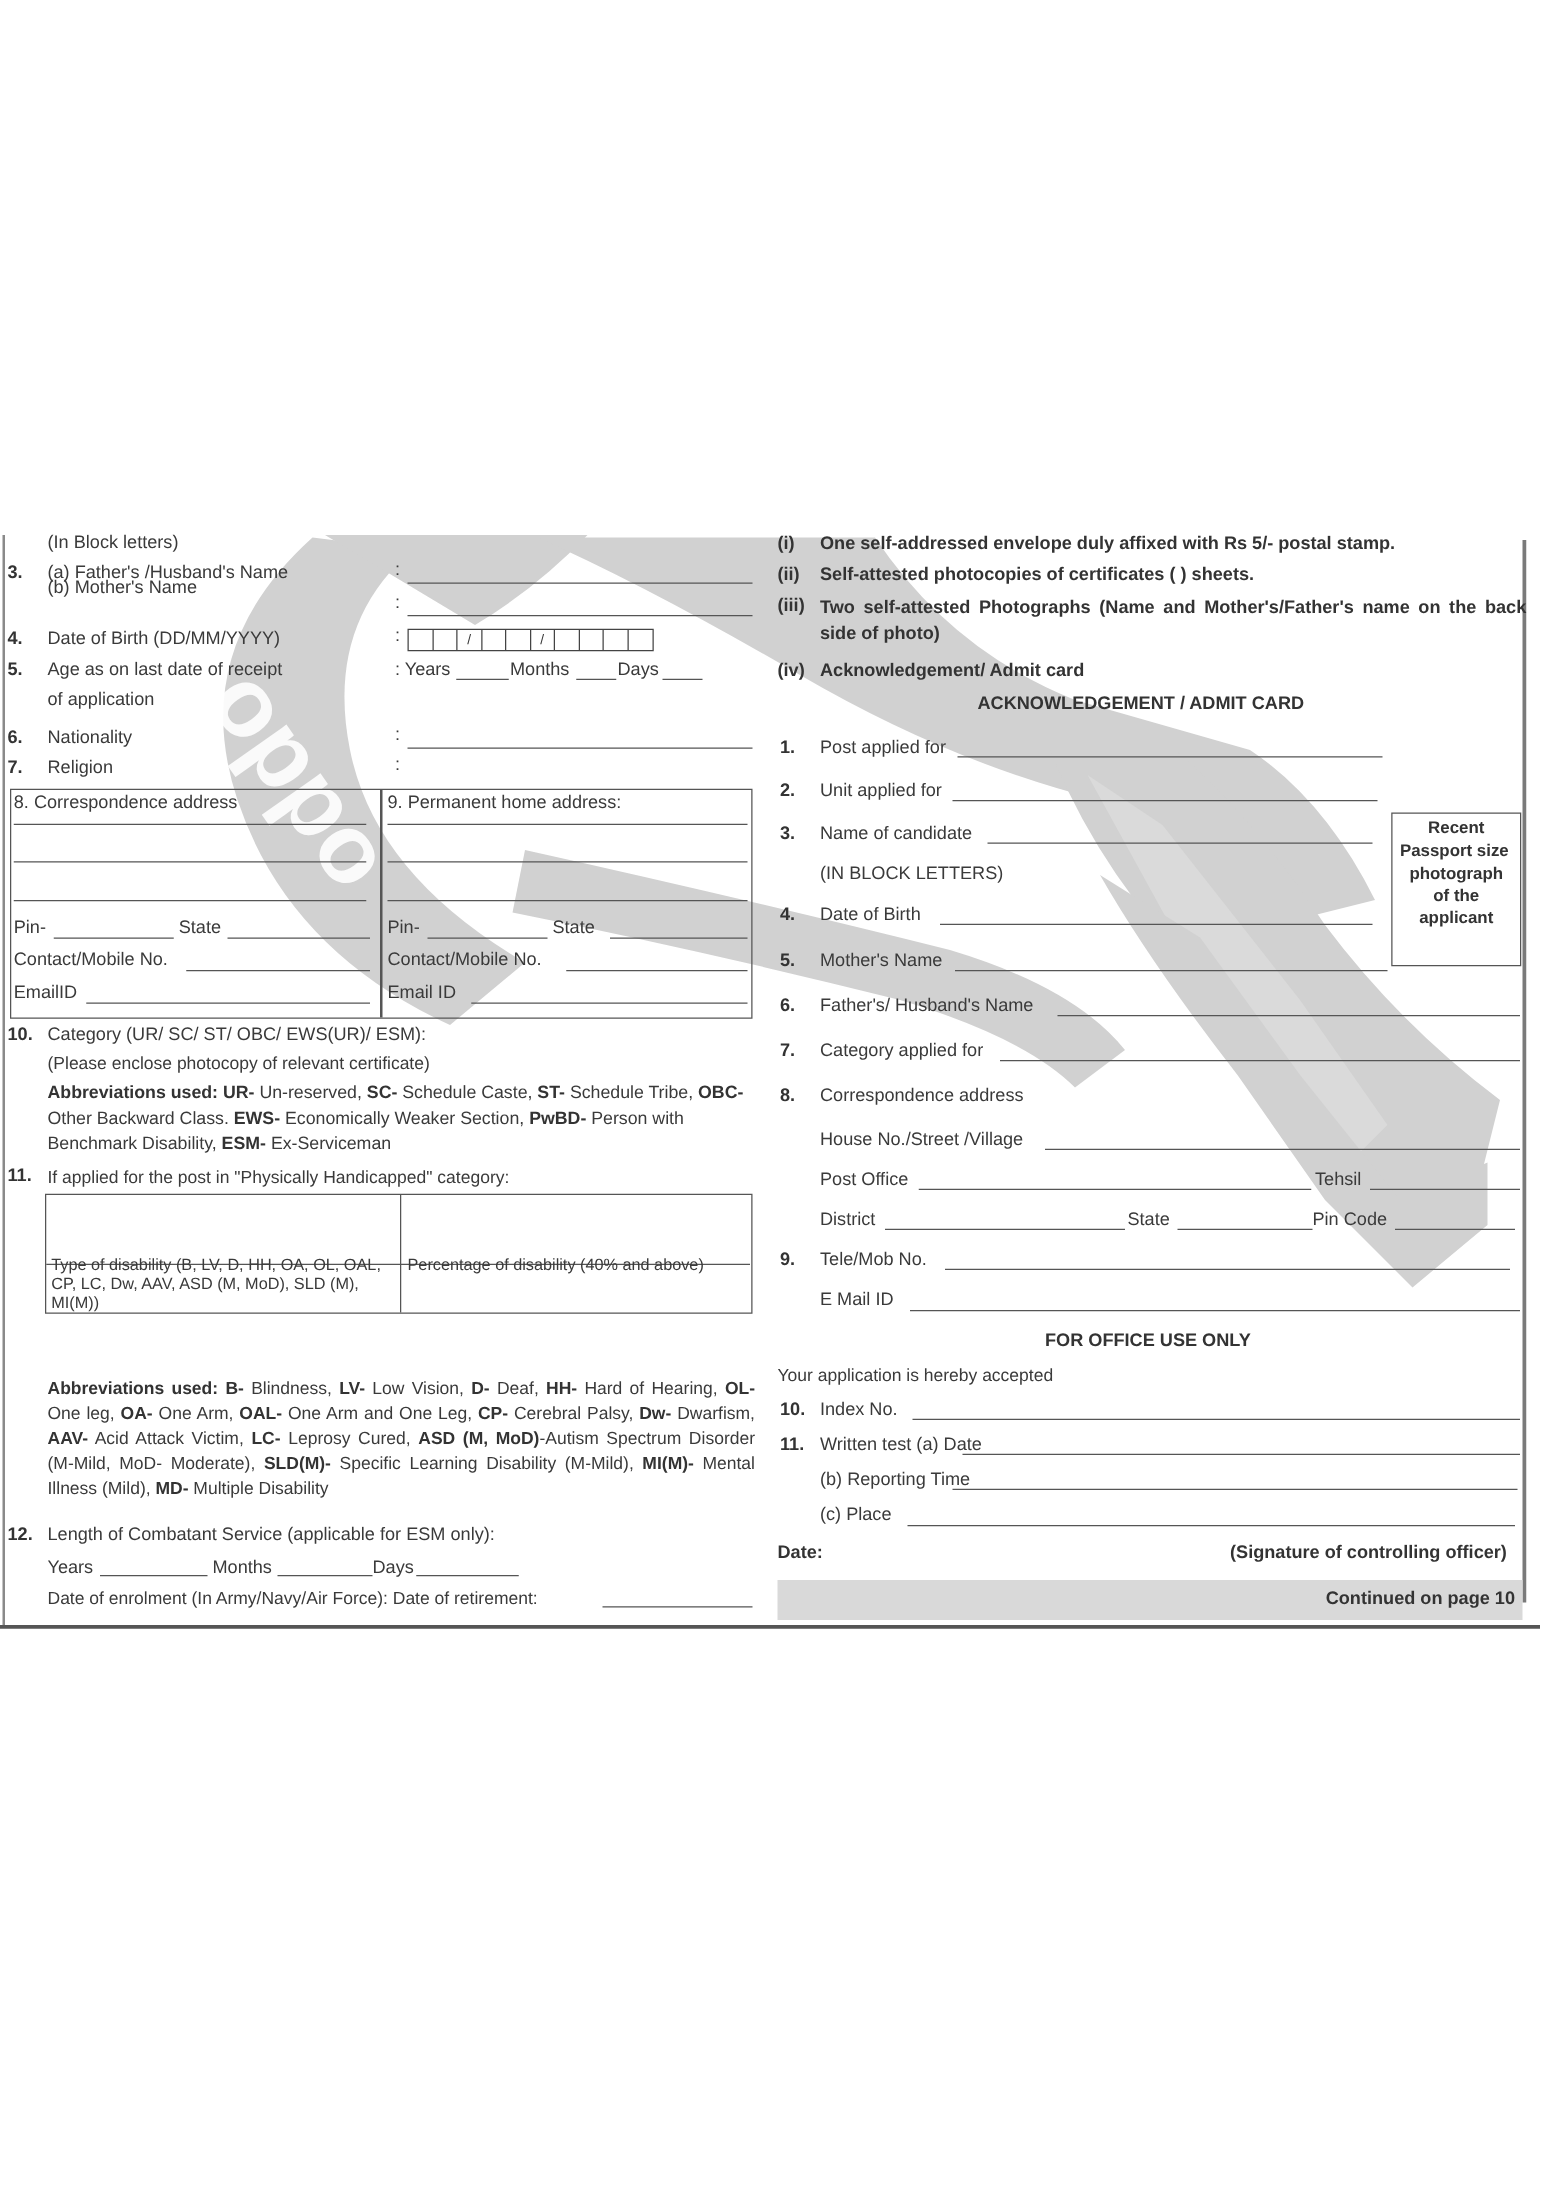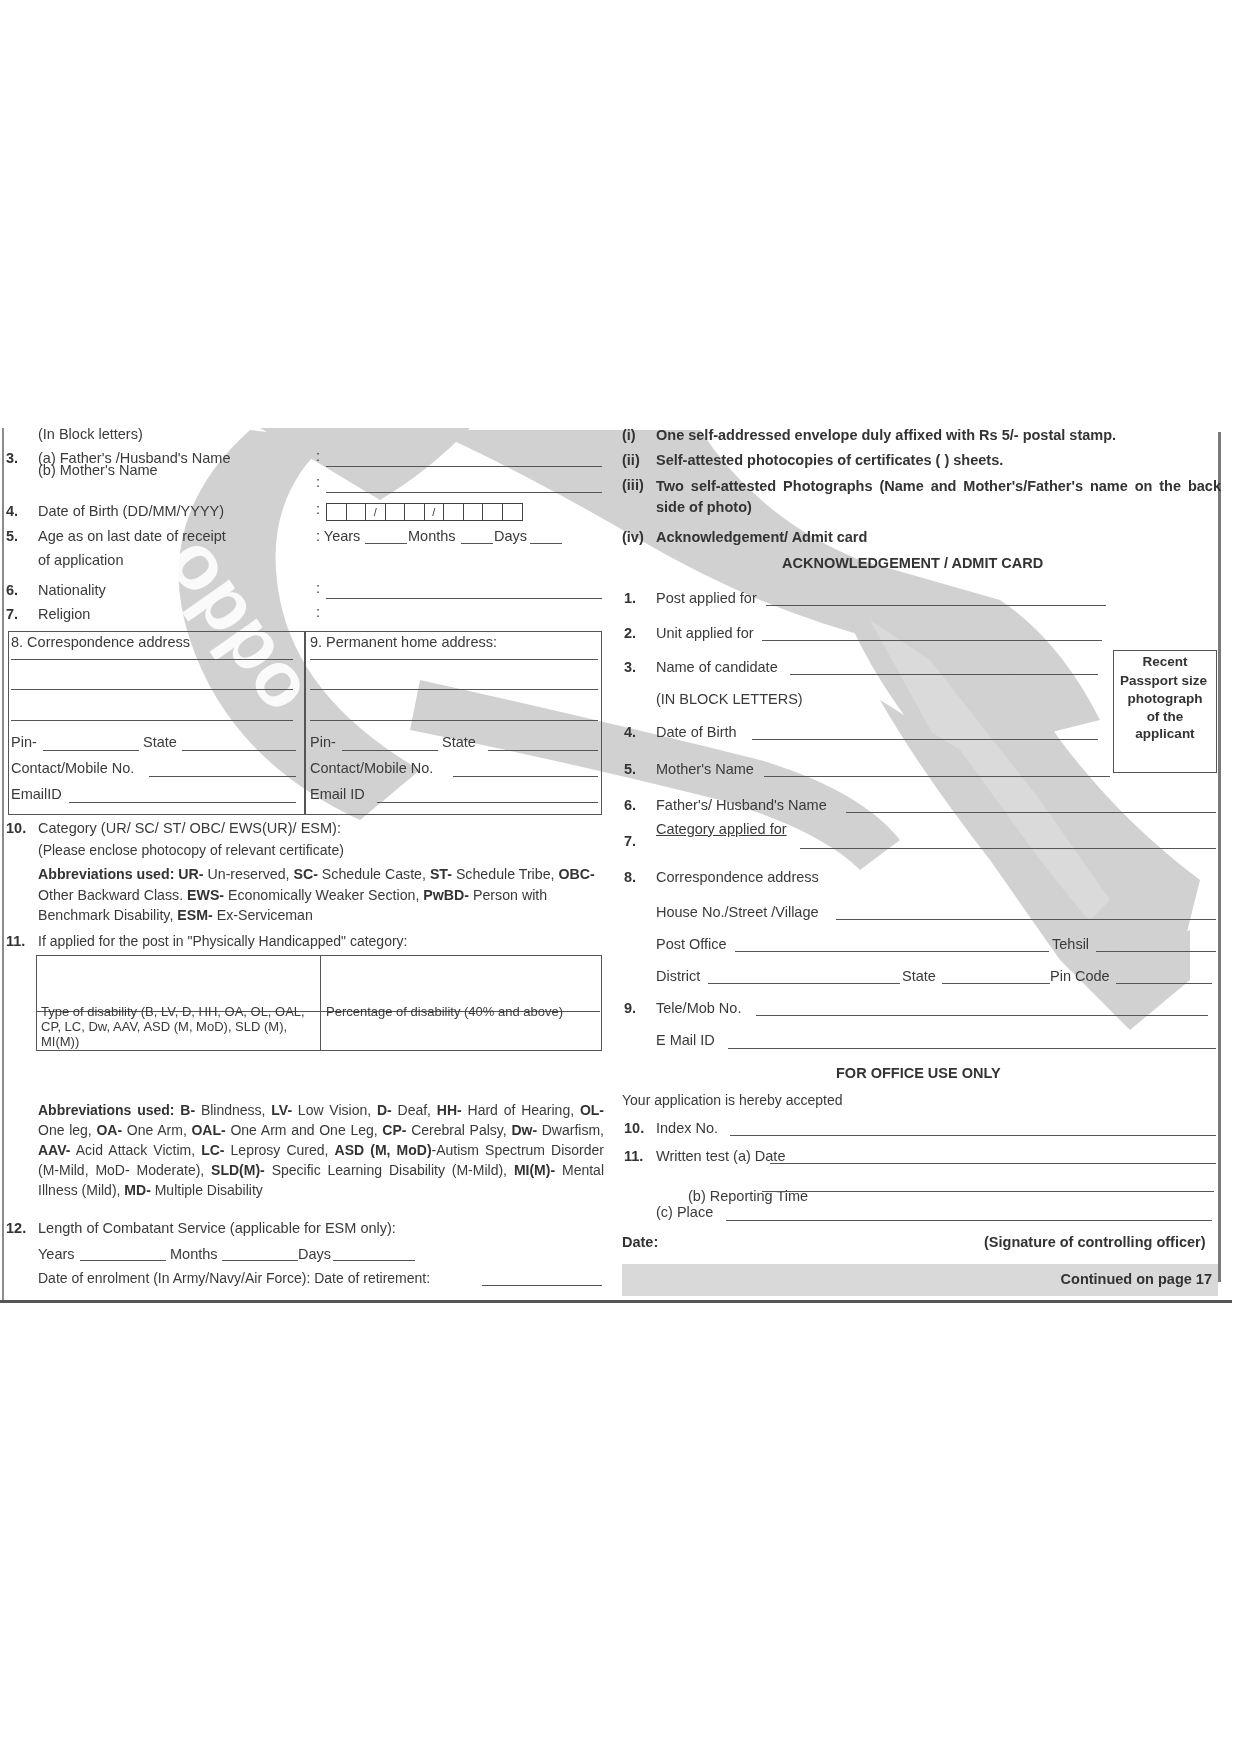--- a/index.html
+++ b/index.html
@@ -213,21 +213,21 @@
 
   <div class="num" style="left:624px; top:333px;">5.</div>
   <div class="abs" style="left:656px; top:333px;">Mother's Name</div>
   <div class="line" style="left:764px; top:348px; width:346px;"></div>
 
   <div class="num" style="left:624px; top:369px;">6.</div>
   <div class="abs" style="left:656px; top:369px;">Father's/ Husband's Name</div>
   <div class="line" style="left:846px; top:384px; width:370px;"></div>
 
   <div class="num" style="left:624px; top:405px;">7.</div>
-  <div class="abs" style="left:656px; top:393px;text-decoration:underline;">Category applied for</div>
+  <div class="abs" style="left:656px; top:405px;">Category applied for</div>
   <div class="line" style="left:800px; top:420px; width:416px;"></div>
 
   <div class="num" style="left:624px; top:441px;">8.</div>
   <div class="abs" style="left:656px; top:441px;">Correspondence address</div>
 
   <div class="abs" style="left:656px; top:476px;">House No./Street /Village</div>
   <div class="line" style="left:836px; top:491px; width:380px;"></div>
 
   <div class="abs" style="left:656px; top:508px;">Post Office</div>
   <div class="line" style="left:735px; top:523px; width:314px;"></div>
@@ -252,25 +252,25 @@
   <div class="abs" style="left:622px; top:664px; font-size:14px;">Your application is hereby accepted</div>
 
   <div class="num" style="left:624px; top:692px;">10.</div>
   <div class="abs" style="left:656px; top:692px;">Index No.</div>
   <div class="line" style="left:730px; top:707px; width:486px;"></div>
 
   <div class="num" style="left:624px; top:720px;">11.</div>
   <div class="abs" style="left:656px; top:720px;">Written test (a) Date</div>
   <div class="line" style="left:770px; top:735px; width:446px;"></div>
 
-  <div class="abs" style="left:688px; top:748px;margin-top:12px;">(b) Reporting Time</div>
+  <div class="abs" style="left:656px; top:748px;">(b) Reporting Time</div>
   <div class="line" style="left:762px; top:763px; width:452px;"></div>
 
   <div class="abs" style="left:656px; top:776px;">(c) Place</div>
   <div class="line" style="left:726px; top:792px; width:486px;"></div>
 
   <div class="abs b" style="left:622px; top:806px;">Date:</div>
   <div class="abs b" style="left:984px; top:806px;">(Signature of controlling officer)</div>
 
   <div class="grey-band">
-    <div class="abs b" style="right:6px; top:7px;">Continued on page 17</div>
+    <div class="abs b" style="right:6px; top:7px;">Continued on page 10</div>
   </div>
 </div>
 
 </body></html>

